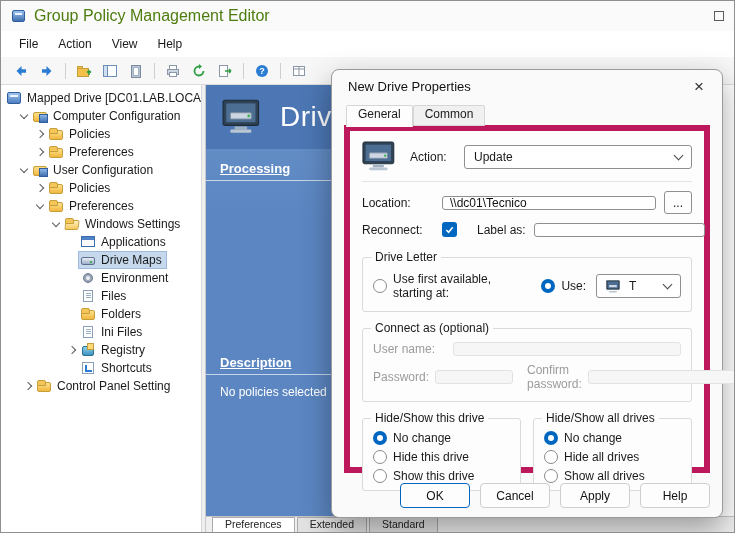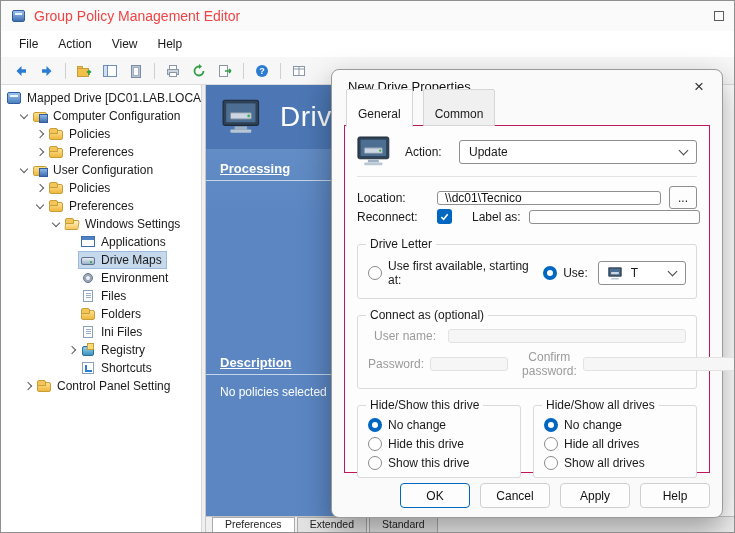--- a/index.html
+++ b/index.html
@@ -5,21 +5,21 @@
   * { box-sizing: border-box; margin: 0; padding: 0; }
   html,body { background:#d8d8d8; }
   body { font-family:"Liberation Sans", sans-serif; }
   .screen { position:relative; width:735px; height:533px; background:#ffffff; border:1px solid #8f8f8f; overflow:hidden; font-size:12px; color:#1a1a1a; }
 
   
   .titlebar { height:30px; display:flex; align-items:center; gap:8px; padding:0 10px; background:#fafafa; }
   .app-icon { width:15px; height:14px; position:relative; flex:none; }
   .app-icon::before { content:""; position:absolute; inset:1px; background:linear-gradient(#9cc3ee,#3f6fb0); border:1px solid #2f5d9e; border-radius:2px; }
   .app-icon::after { content:""; position:absolute; top:4px; left:4px; width:7px; height:2px; background:#fff; opacity:.85; }
-  .title-text { color:#ef4444; font-size:14px; }
+  .title-text { color:#4d7c0f; font-size:16px; }
   .win-controls { margin-left:auto; display:flex; align-items:center; gap:18px; }
   .max-box { width:10px; height:10px; border:1px solid #5c5c5c; display:inline-block; }
 
   
   .menubar { height:26px; display:flex; align-items:center; padding-left:8px; background:#ffffff; }
   .menu-item { padding:3px 10px; font-size:12px; color:#1a1a1a; cursor:default; }
 
   
   .toolbar { height:28px; display:flex; align-items:center; gap:2px; padding-left:8px; background:#f7f7f7; border-bottom:1px solid #dcdcdc; }
   .tbtn { width:24px; height:22px; display:flex; align-items:center; justify-content:center; border-radius:3px; }
@@ -76,39 +76,39 @@
   .ic-registry::after { top:0; left:7px; width:5px; height:5px; background:#ffd978; border:1px solid #c79f3a; }
   .ic-shortcut::before { inset:1px 2px 1px 2px; background:#fff; border:1px solid #8aa0b8; }
   .ic-shortcut::after { bottom:3px; left:5px; width:5px; height:5px; border-left:2px solid #2b7cd3; border-bottom:2px solid #2b7cd3; }
 
   
   .dialog { position:absolute; left:330px; top:68px; width:392px; height:449px; background:#fafafa; border:1px solid #9a9a9a; border-radius:8px; box-shadow:0 12px 30px rgba(0,0,0,.35); z-index:10; }
   .dlg-title { height:33px; display:flex; align-items:center; padding:0 8px 0 16px; }
   .dlg-title-text { font-size:13px; color:#111; }
   .dlg-close { margin-left:auto; width:30px; height:26px; display:flex; align-items:center; justify-content:center; font-size:17px; color:#333; border-radius:4px; }
   .dlg-tabs { display:flex; align-items:flex-end; padding-left:14px; height:23px; position:relative; z-index:2; }
-  .dtab { font-size:12px; padding:17px 11px 4px; border:1px solid #d6d6d6; background:#f0f0f0; margin-right:10px; border-radius:2px 2px 0 0; }
+  .dtab { font-size:12px; padding:1px 11px 4px; border:1px solid #d6d6d6; background:#f0f0f0; margin-right:0; border-radius:2px 2px 0 0; }
   .dtab.active { background:#fdfdfd; border-bottom-color:#fdfdfd; margin-bottom:-1px; padding-bottom:5px; }
-  .dlg-panel { position:absolute; left:12px; right:12px; top:55px; bottom:44px; border:1px solid #be185d; background:#fdfdfd; padding:10px 12px; }
+  .dlg-panel { position:absolute; left:12px; right:12px; top:55px; bottom:44px; border:6px solid #be185d; background:#fdfdfd; padding:10px 12px; }
 
   .frow { display:flex; align-items:center; gap:8px; }
   .flabel { font-size:12px; color:#1a1a1a; flex:none; }
   .combo { height:24px; border:1px solid #8f8f8f; border-radius:3px; background:#fff; display:flex; align-items:center; padding:0 9px; gap:6px; }
   .combo-chev { width:7px; height:7px; border-right:1.4px solid #454545; border-bottom:1.4px solid #454545; transform:rotate(45deg); margin-left:auto; margin-top:-3px; flex:none; }
   .tin { height:14px; border:1px solid #8f8f8f; border-radius:3px; background:#fff; font:12px "Liberation Sans",sans-serif; padding:0 7px; color:#111; }
   .tin:disabled { background:#f6f6f6; border-color:#e2e2e2; }
   .browse-btn { width:28px; height:23px; border:1px solid #8f8f8f; border-radius:3px; background:#fdfdfd; font-size:12px; display:flex; align-items:center; justify-content:center; }
   .hr { border-top:1px solid #e3e3e3; margin:9px 0; }
   .cb { width:15px; height:15px; border-radius:3px; background:#0067c0; display:flex; align-items:center; justify-content:center; flex:none; }
   .radio { width:14px; height:14px; border-radius:50%; border:1px solid #8a8a8a; background:#fff; flex:none; }
   .radio.on { border:4px solid #0067c0; }
   .rlabel { font-size:12px; }
   .group { position:relative; border:1px solid #dadada; border-radius:3px; background:#fdfdfd; }
   .gtitle { position:absolute; top:-8px; left:8px; background:#fdfdfd; padding:0 4px; font-size:12px; color:#1a1a1a; }
-  .dis-label { color:#9b9b9b; font-size:12px;text-align:center; }
+  .dis-label { color:#9b9b9b; font-size:12px; }
   .dlg-buttons { position:absolute; right:12px; bottom:9px; display:flex; gap:10px;align-items:flex-end; }
   .dbtn { width:70px; height:25px; border:1px solid #cfcfcf; border-radius:4px; background:#fdfdfd; font:12px "Liberation Sans",sans-serif; color:#111; display:flex; align-items:center; justify-content:center; }
   .dbtn.primary { border:1px solid #0067c0; }
 </style>
 </head>
 <body>
 
 <div class="screen">
 
   <div class="titlebar">
@@ -397,21 +397,21 @@
       </div>
 
       <div class="hr"></div>
 
       <div class="frow">
         <span class="flabel" style="width:72px">Location:</span>
         <input class="tin" style="flex: 1 1 0%;" value="\\dc01\Tecnico">
         <span class="browse-btn">...</span>
       </div>
 
-      <div class="frow" style="margin-top:0">
+      <div class="frow" style="margin-top:8px">
         <span class="flabel" style="width:72px">Reconnect:</span>
         <span class="cb">
           <svg width="11" height="11" viewBox="0 0 12 12">
               <path d="M2.5 6.5 5 9l4.5-5.5" stroke="#fff" stroke-width="1.7" fill="none"></path>
             </svg>
         </span>
         <span class="flabel" style="margin-left:12px">Label as:</span>
         <input class="tin" style="flex: 1 1 0%;" value="">
       </div>
 

